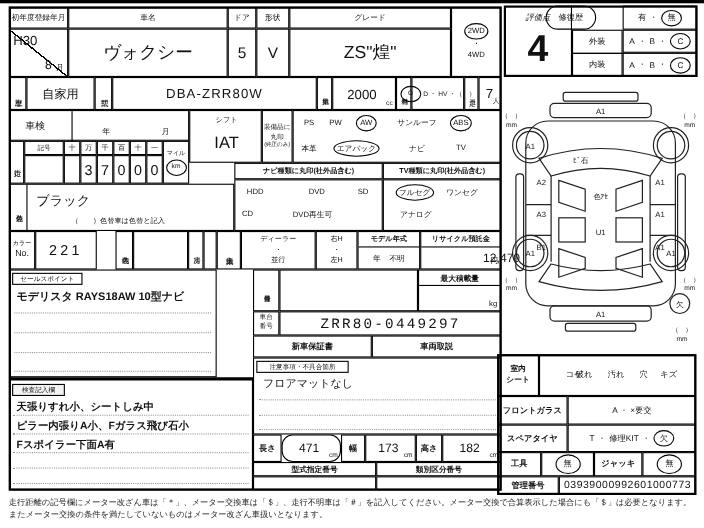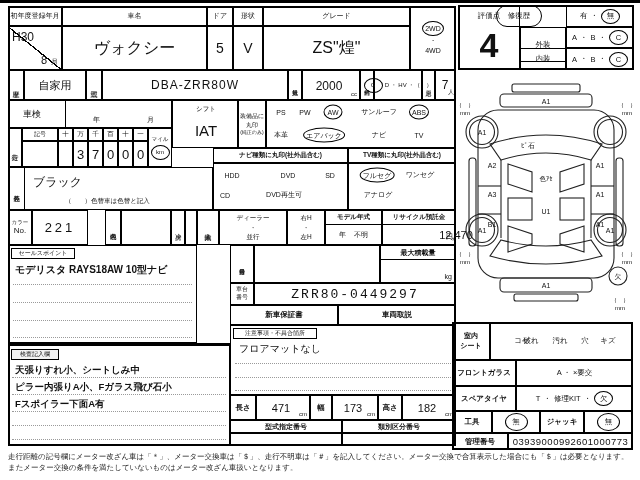--- a/index.html
+++ b/index.html
@@ -285,21 +285,21 @@
       </div>
     <span class="c" style="left:8px;top:16px;font-size:10px;">フロアマットなし</span>
     <div class="dot" style="left:4px;right:4px;top:37px;"></div>
     <div class="dot" style="left:4px;right:4px;top:51px;"></div>
     <div class="dot" style="left:4px;right:4px;top:64px;"></div>
   </div>
 
   <div class="c bd flx" style="left:230px;top:395px;width:26px;height:25px;font-size:7.5px;font-weight:bold;">
       <span>長さ</span>
     </div>
-  <div class="c bd" style="left:256px;top:395px;width:54px;height:25px;">
+  <div class="c bd" style="left:256px;top:395px;width:54px;height:25px;border-radius:10px;">
     <span class="ctr" style="left:24px;top:12px;font-size:11px;">471</span>
     <span class="c" style="right:2px;bottom:2px;font-size:6px;">cm</span>
   </div>
   <div class="c bd flx" style="left:310px;top:395px;width:22px;height:25px;font-size:7.5px;font-weight:bold;">
       <span>幅</span>
     </div>
   <div class="c bd" style="left:332px;top:395px;width:46px;height:25px;">
     <span class="ctr" style="left:20px;top:12px;font-size:11px;">173</span>
     <span class="c" style="right:2px;bottom:2px;font-size:6px;">cm</span>
   </div>
@@ -340,32 +340,32 @@
     <span class="c nw" style="left:6px;top:35px;font-size:9.5px;font-weight:bold;">ピラー内張りA小、Fガラス飛び石小</span>
     <div class="dot" style="left:3px;right:3px;top:48px;"></div>
     <span class="c nw" style="left:6px;top:52px;font-size:9.5px;font-weight:bold;">Fスポイラー下面A有</span>
     <div class="dot" style="left:3px;right:3px;top:65px;"></div>
     <div class="dot" style="left:3px;right:3px;top:79px;"></div>
     <div class="dot" style="left:3px;right:3px;top:93px;"></div>
   </div>
 
   <div class="c bd2" style="left:458px;top:5px;width:176px;height:65px;"></div>
   <div class="c" style="left:458px;top:5px;width:62px;height:65px;border-right:1px solid #000;">
-    <span class="ctr" style="left:31px;top:11px;font-size:7.5px;">評価点</span>
+    <span class="ctr" style="left:31px;top:11px;font-size:7.5px;font-style:italic;">評価点</span>
     <span class="ctr" style="left:31px;top:40px;font-size:34px;font-weight:bold;">4</span>
   </div>
   <div class="c bd flx" style="left:496px;top:5px;width:46px;height:22px;font-size:7.5px;border-radius:11px;">
       <span>修復歴</span>
     </div>
   <div class="c bd flx" style="left:566px;top:5px;width:68px;height:22px;font-size:7.5px;gap:3px;">
     <span>有</span>
       <span>・</span>
     <span class="circ">無</span>
   </div>
-  <div class="c bd flx" style="left:520px;top:27px;width:46px;height:35px;font-size:7.5px;">
+  <div class="c bd flx" style="left:520px;top:27px;width:46px;height:22px;font-size:7.5px;">
       <span>外装</span>
     </div>
   <div class="c bd flx" style="left:566px;top:27px;width:68px;height:21px;font-size:7.5px;gap:3px;">
     <span>A</span>
       <span>・</span>
     <span>B</span>
       <span>・</span>
     <span class="circ">C</span>
   </div>
   <div class="c bd flx" style="left:520px;top:48px;width:46px;height:22px;font-size:7.5px;">

